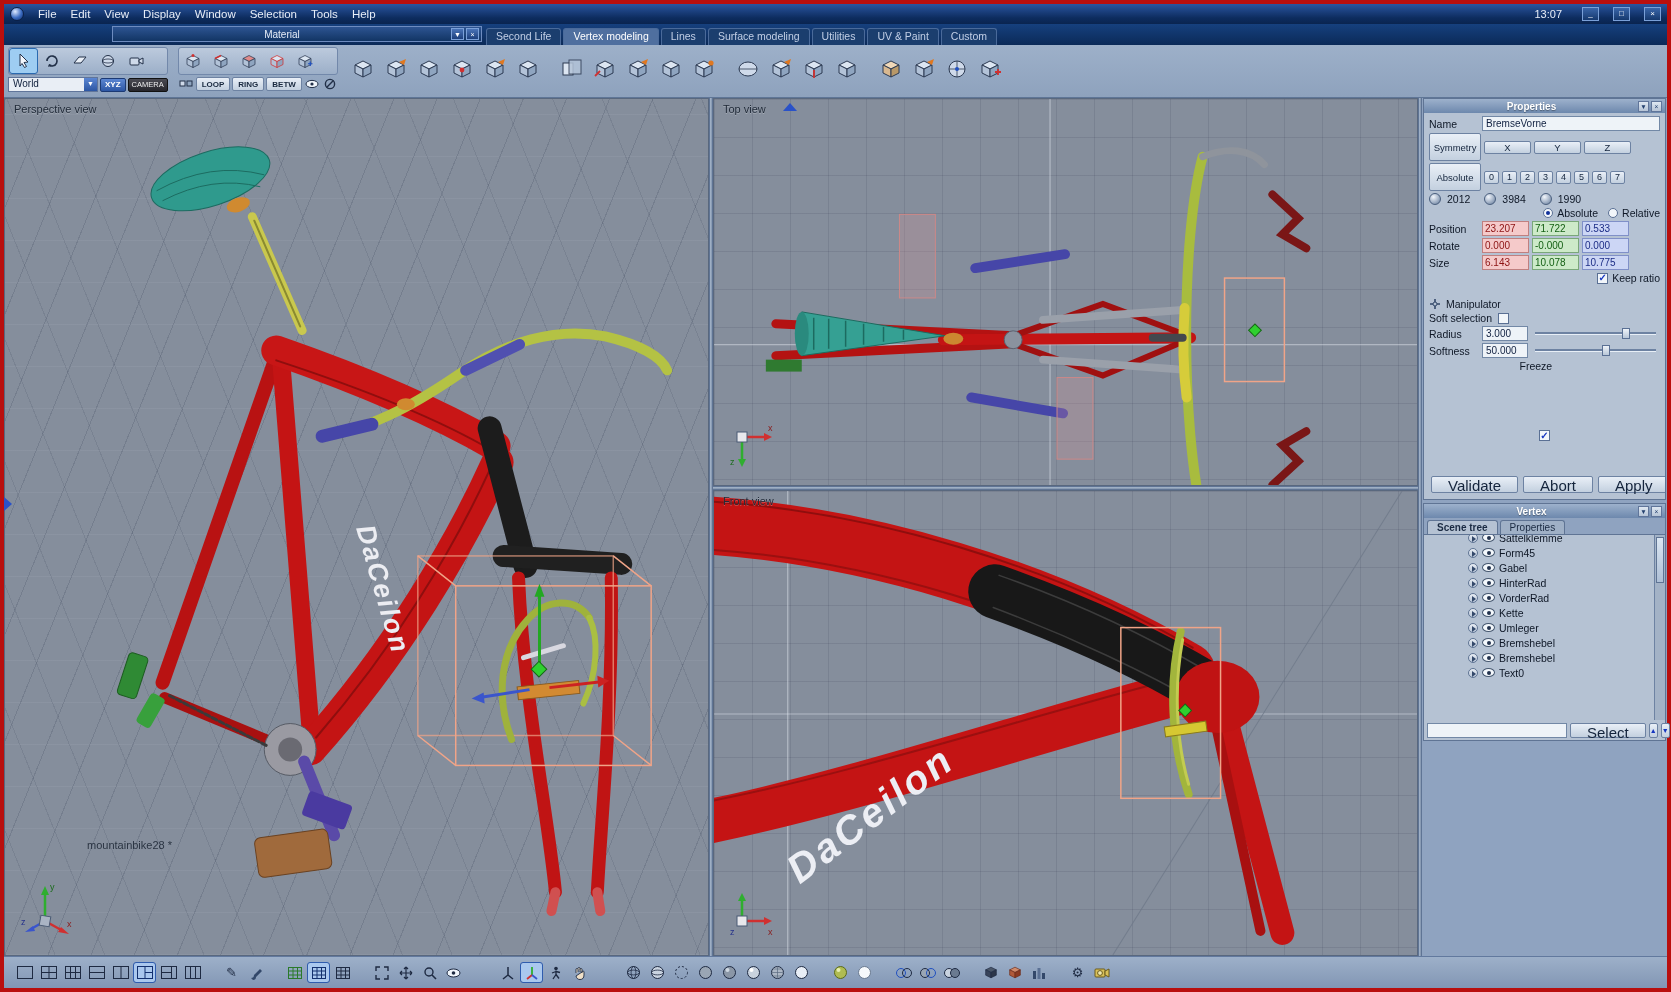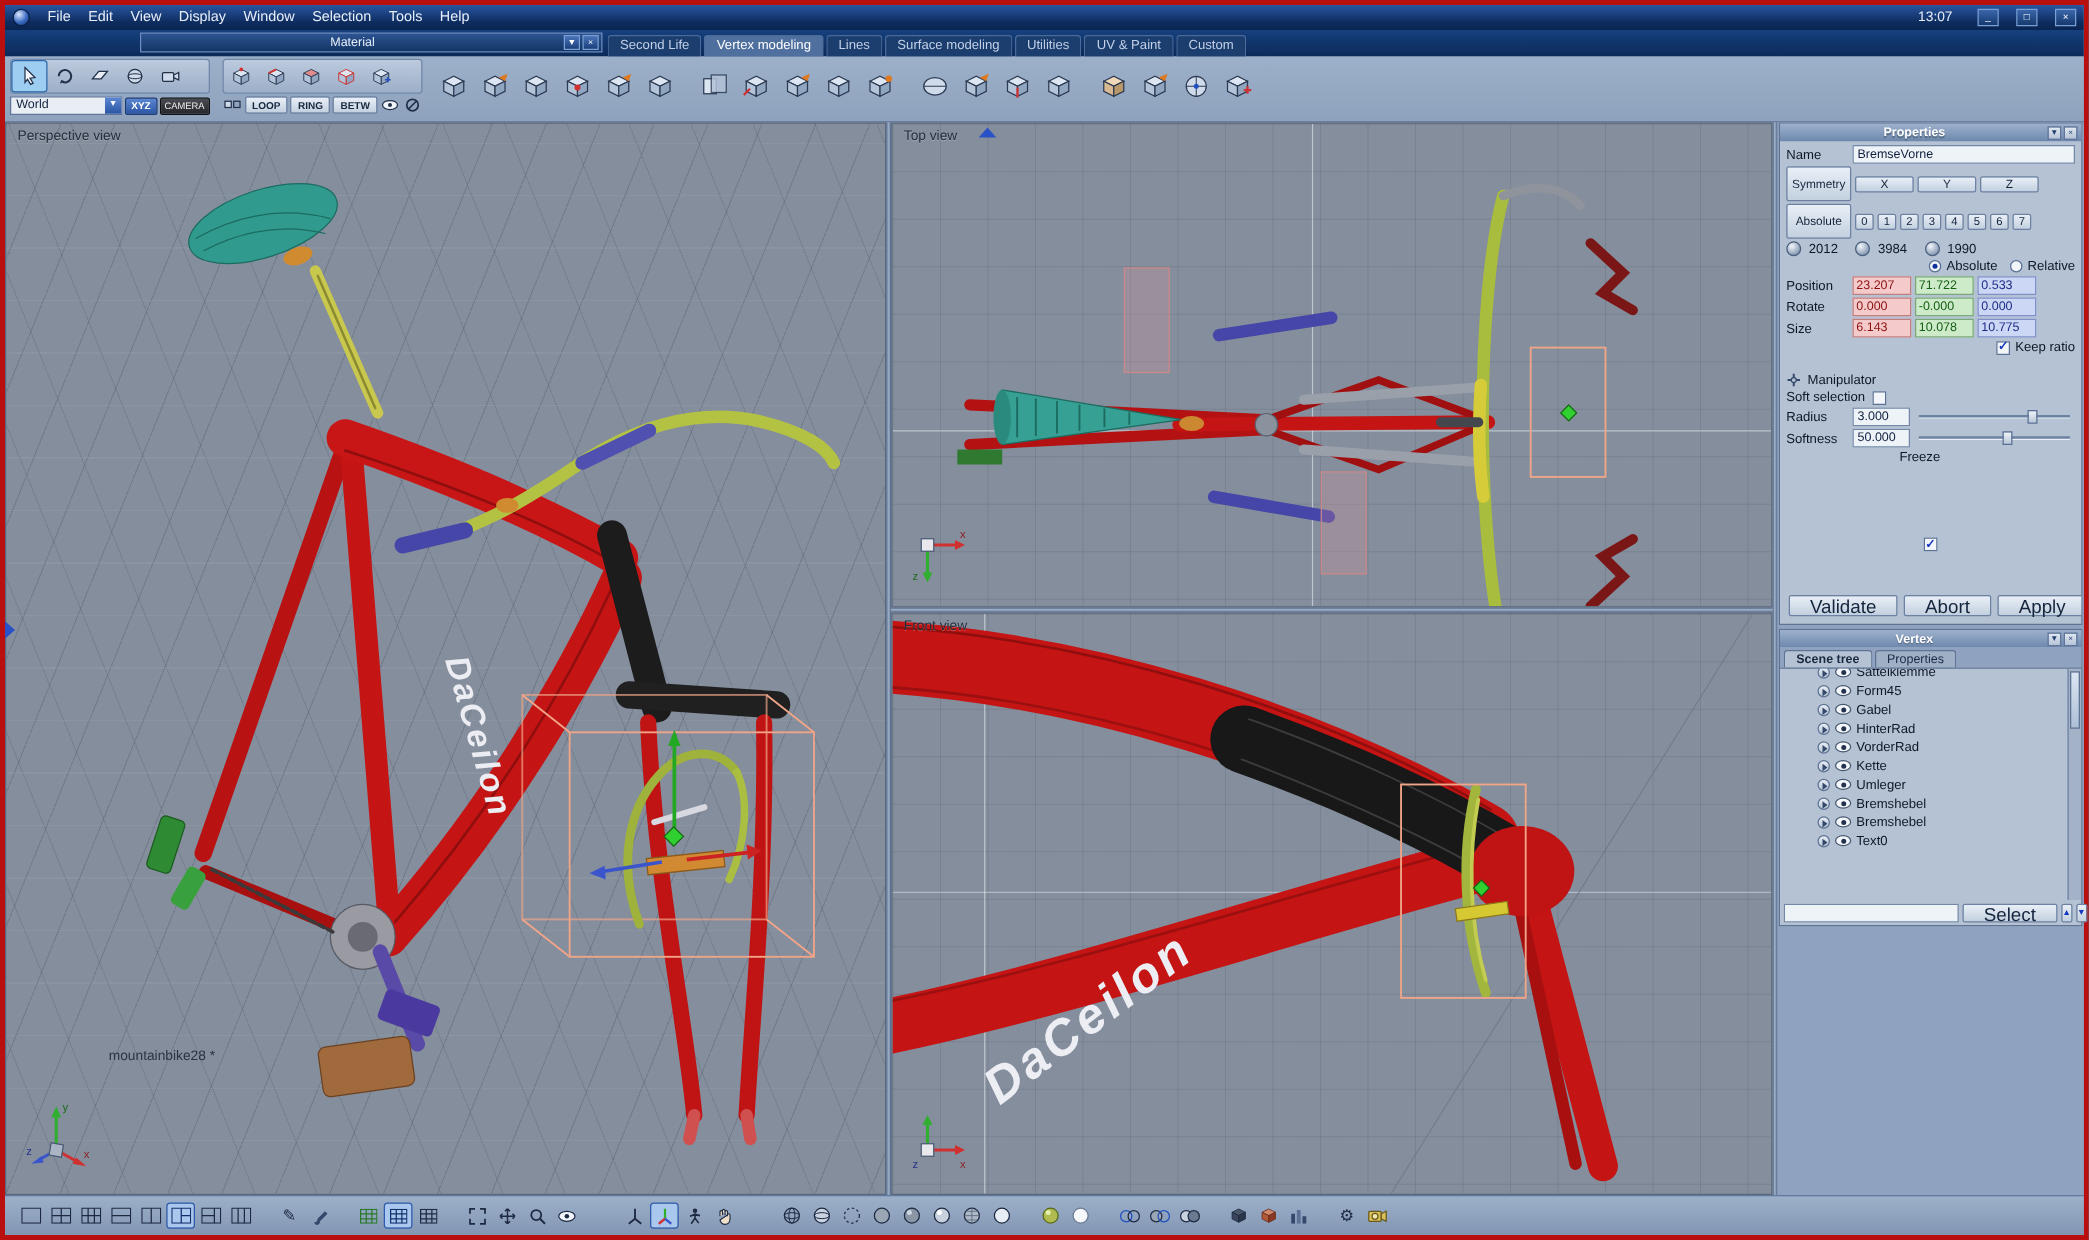--- a/index.html
+++ b/index.html
@@ -96,21 +96,21 @@
   .thumb { position:absolute; top:-4px; width:8px; height:11px; background:linear-gradient(#eef3f9,#b9c7d8); border:1px solid #5a7094; cursor:pointer; }
   .cnt-sph { width:12px; height:12px; border-radius:50%; background:radial-gradient(circle at 35% 30%, #f2f6fc, #9cacc2 60%, #5f7494); border:1px solid #4a5f7e; display:inline-block; }
   .btnrow { display:flex; gap:5px; padding:2px 4px 4px; }
   .btnrow .btn { flex:1; height:17px; }
 
   
   .stabs { display:flex; padding:2px 3px 0; gap:2px; background:#8fa3c0; flex:0 0 16px; }
   .stab { padding:0 9px; font-size:10px; background:#9fb0c6; border:1px solid #5f7494; border-bottom:none; border-radius:3px 3px 0 0; color:#1a2a42; line-height:13px; cursor:pointer; }
   .stab.active { background:#b5c2d3; font-weight:bold; }
   .tree { flex:1; position:relative; overflow:hidden; border-top:1px solid #5f7494; padding-right:12px; }
-  .trow { display:flex; align-items:center; gap:4px; height:15px; padding-left:30px; font-size:10.5px; color:#0e1726; cursor:pointer; }
+  .trow { display:flex; align-items:center; gap:4px; height:15px; padding-left:30px; font-size:10.5px; color:#0e1726; cursor:pointer;margin-left:14px; }
   .texp { width:10px; height:10px; border-radius:50%; background:linear-gradient(#e8edf4,#b9c6d8); border:1px solid #5f7494; position:relative; flex:0 0 10px; }
   .texp::after { content:""; position:absolute; left:3px; top:2px; border-left:4px solid #33486a; border-top:3px solid transparent; border-bottom:3px solid transparent; }
   .teye { width:13px; height:9px; background:#f4f8fc; border:1px solid #44566e; border-radius:50%; position:relative; flex:0 0 13px; }
   .teye::after { content:""; position:absolute; left:4px; top:2px; width:4px; height:4px; background:#23334e; border-radius:50%; }
   .tscroll { position:absolute; right:0; top:0; bottom:0; width:11px; background:#a3b2c6; border-left:1px solid #6d82a2; }
   .tthumb { position:absolute; top:2px; left:1px; right:1px; height:46px; background:linear-gradient(#dbe6f2,#aebfd6); border:1px solid #5f7494; cursor:pointer; }
   .scene-bottom { flex:0 0 20px; display:flex; align-items:center; gap:3px; padding:2px 3px; }
   .scene-bottom .field { flex:1; }
   .sqbtn { width:16px; height:15px; font-size:7px; padding:0; color:#1536c0; }
 

